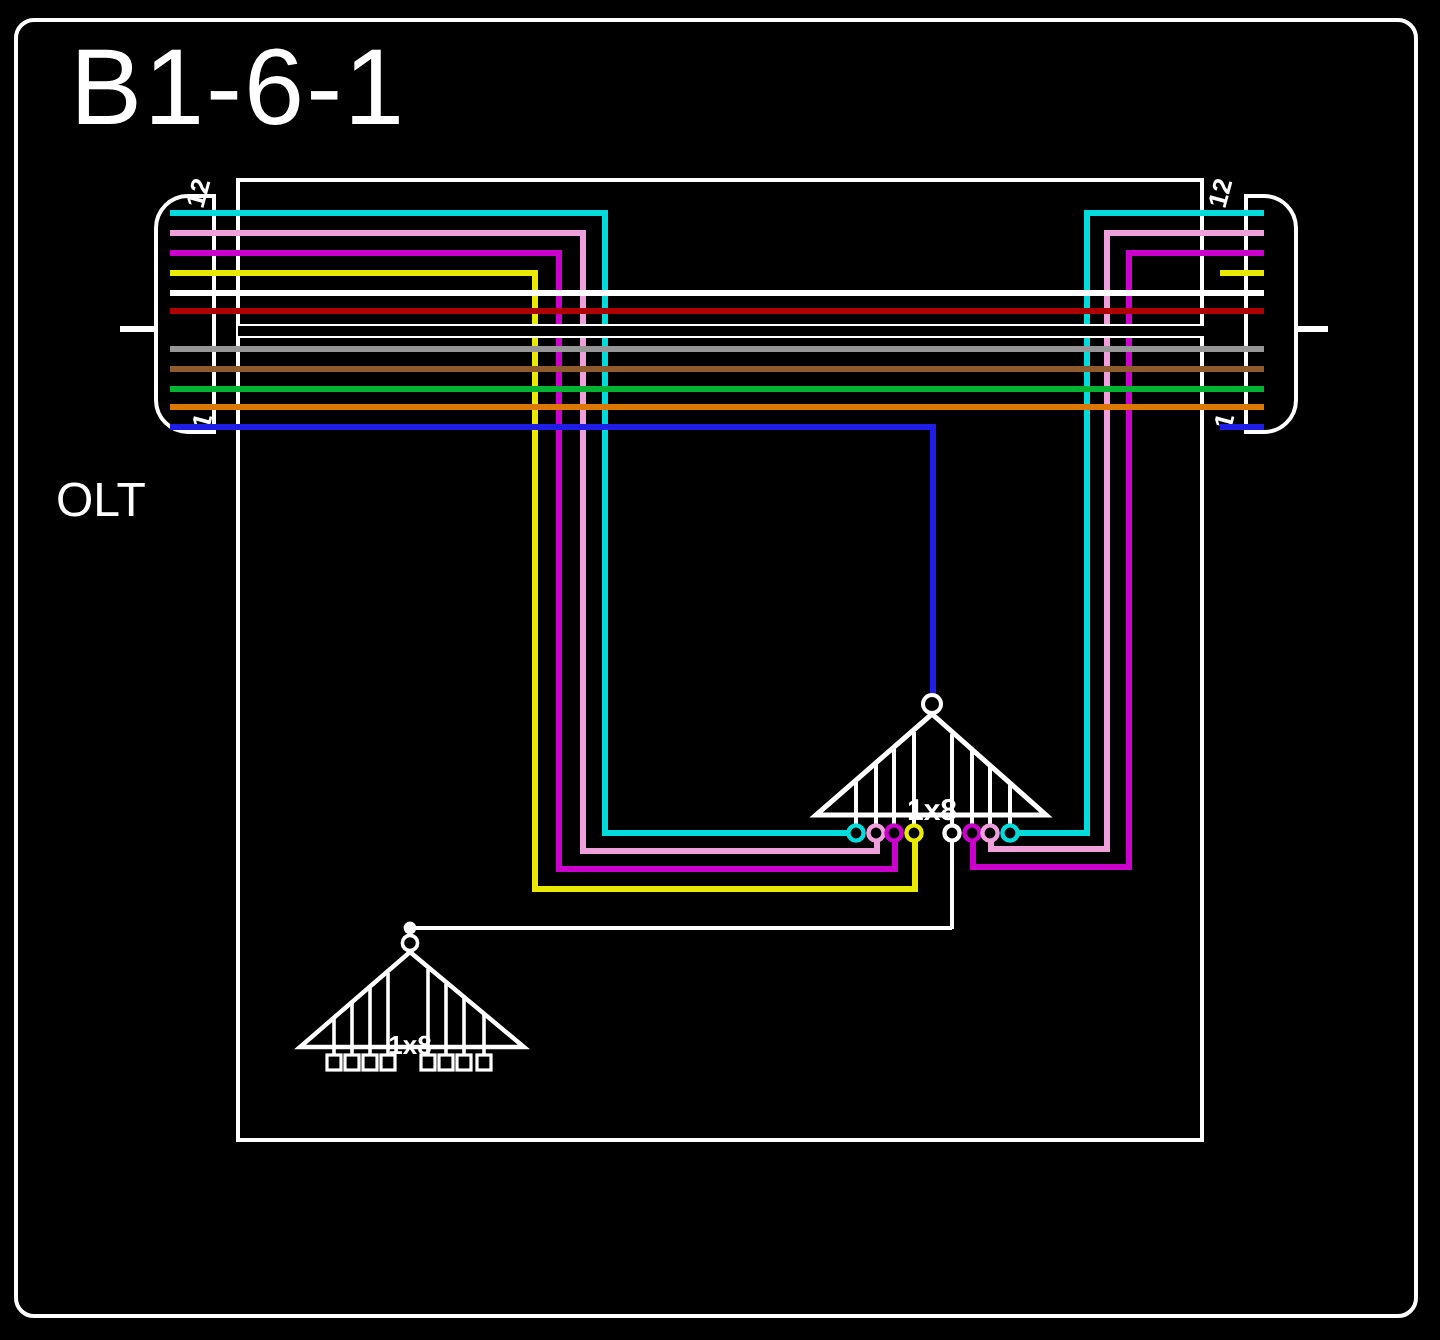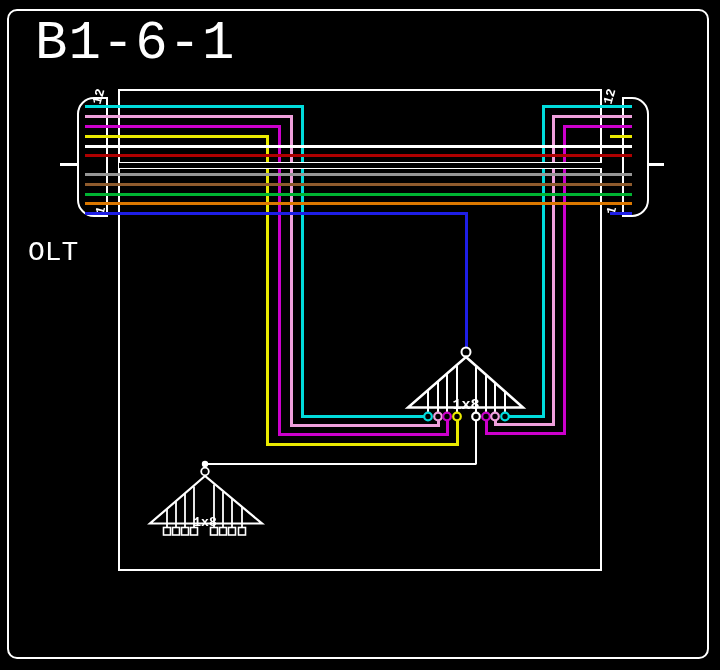--- a/index.html
+++ b/index.html
@@ -1,30 +1,30 @@
 <!DOCTYPE html>
 <html><head>
 <meta charset="utf-8">
 <style>
   html,body{margin:0;padding:0;background:#000;}
   .canvas{
     position:relative;width:720px;height:670px;background:#000;
-    font-family:Liberation Mono, monospace;overflow:hidden;
+    font-family:Liberation Sans, sans-serif;overflow:hidden;
   }
   .h{position:absolute;height:3px;}
   .v{position:absolute;width:3px;}
   .frame{
     position:absolute;left:7px;top:9px;width:702px;height:650px;
     border:2.5px solid #fff;border-radius:10px;box-sizing:border-box;
   }
   .title{
     position:absolute;left:35px;top:16px;color:#fff;font-size:54px;
     font-weight:400;letter-spacing:1px;line-height:1.05;
   }
-  .olt{position:absolute;left:28px;top:237px;color:#fff;font-size:28px;}
+  .olt{position:absolute;left:28px;top:237px;color:#fff;font-size:24px;}
   .box{
     position:absolute;left:118px;top:89px;width:484px;height:482px;
     border:2px solid #fff;box-sizing:border-box;
   }
   .conn{
     position:absolute;top:97px;height:120px;border:2.5px solid #fff;
     box-sizing:border-box;background:transparent;
   }
   .conn-left{left:77px;width:31px;border-radius:17px 0 0 17px;}
   .conn-right{left:622px;width:27px;border-radius:0 17px 17px 0;}

